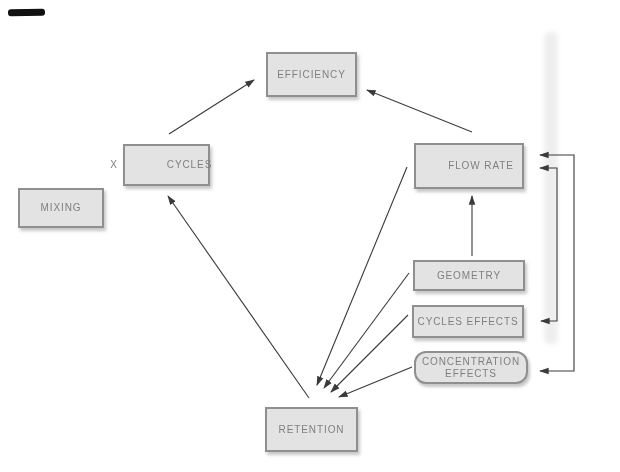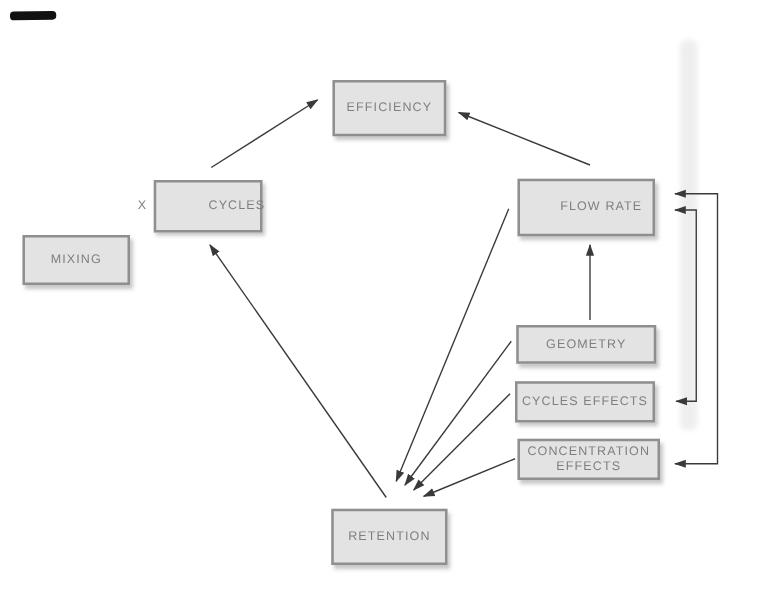--- a/index.html
+++ b/index.html
@@ -64,39 +64,39 @@
       <polyline points="409,273 324,388" marker-end="url(#arrow)"></polyline>
       <polyline points="408,315 331,392" marker-end="url(#arrow)"></polyline>
       <polyline points="412,367 339,397" marker-end="url(#arrow)"></polyline>
       <polyline points="540,155 574,155 574,371 540,371" marker-end="url(#arrow)" marker-start="url(#arrow-rev)"></polyline>
       <polyline points="540,168 557,168 557,321 541,321" marker-end="url(#arrow)" marker-start="url(#arrow-rev)"></polyline>
     </svg>
 
   <div id="operator-x">X</div>
 
   <div id="nodes-layer">
-      <div class="node" style="left: 266px; top: 52px; width: 91px; height: 45px; margin-top: 12px;">
+      <div class="node" style="left: 266px; top: 52px; width: 91px; height: 45px;">
         <span>EFFICIENCY</span>
       </div>
       <div class="node" style="left: 18px; top: 144px; width: 86px; height: 40px; margin-top: 44px;">
         <span>MIXING</span>
       </div>
       <div class="node" style="left: 123px; top: 144px; width: 87px; height: 42px; padding-left: 46px;">
         <span>CYCLES</span>
       </div>
       <div class="node" style="left: 414px; top: 143px; width: 110px; height: 46px; padding-left: 24px;">
         <span>FLOW RATE</span>
       </div>
       <div class="node" style="left: 413px; top: 260px; width: 112px; height: 31px;">
         <span>GEOMETRY</span>
       </div>
       <div class="node" style="left: 412px; top: 305px; width: 112px; height: 33px;">
         <span>CYCLES EFFECTS</span>
       </div>
-      <div class="node" style="left: 414px; top: 351px; width: 114px; height: 33px;">
+      <div class="node" style="left: 414px; top: 351px; width: 114px; height: 33px; border-radius: 12px;">
         <span>CONCENTRATION EFFECTS</span>
       </div>
       <div class="node" style="left: 265px; top: 407px; width: 93px; height: 45px;">
         <span>RETENTION</span>
       </div>
     </div>
 
 </div>
 
 </body></html>

